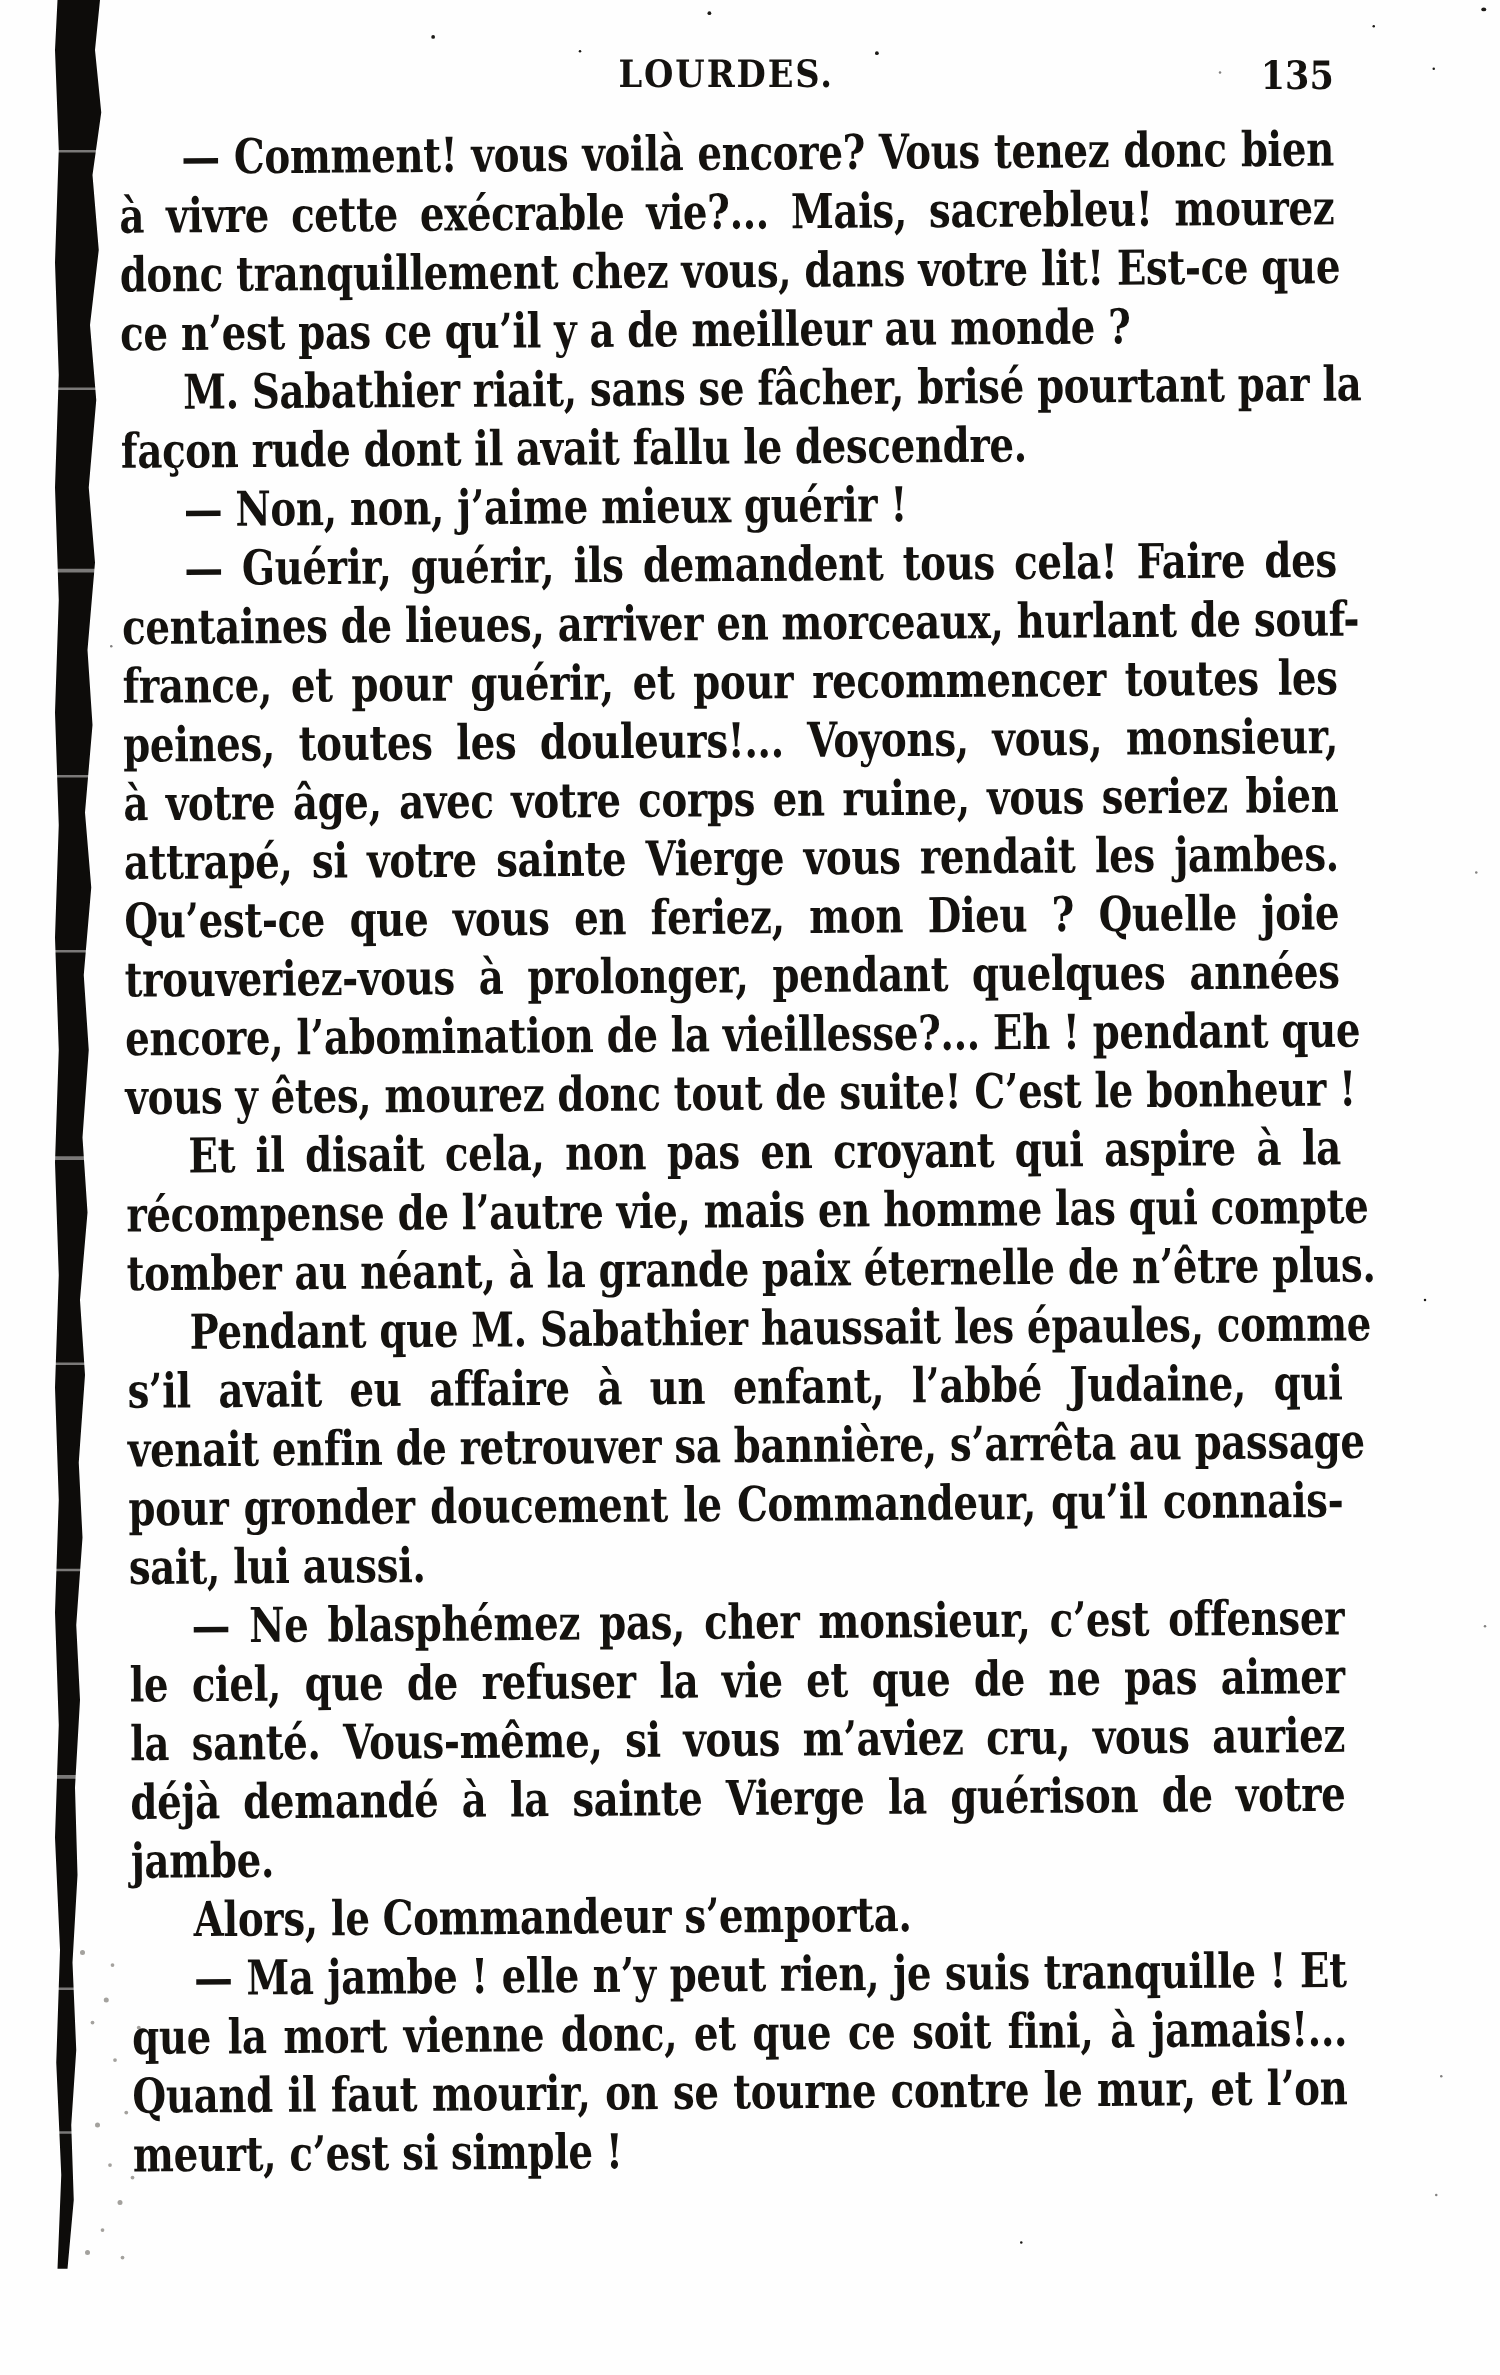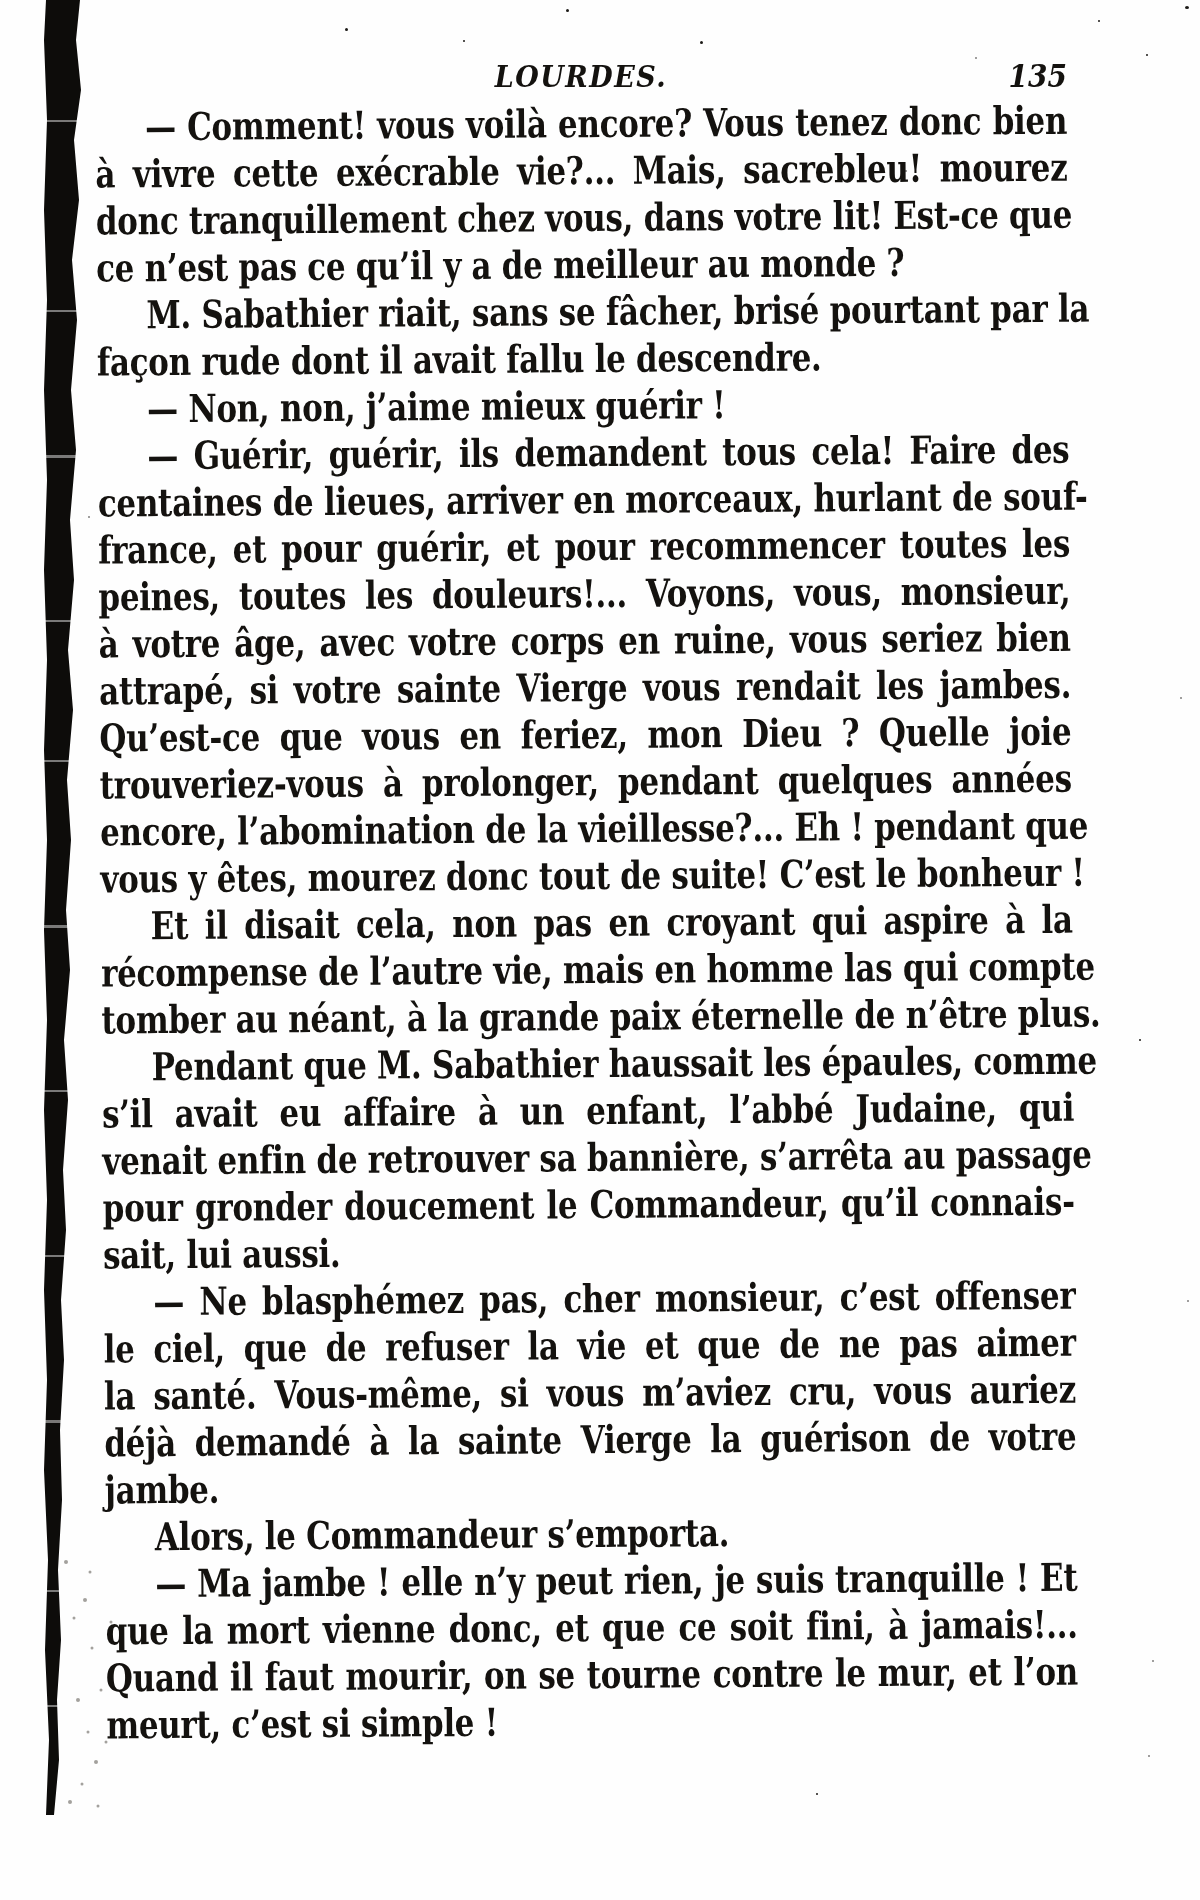--- a/index.html
+++ b/index.html
@@ -17,24 +17,23 @@
     color: var(--ink, #14120f);
   }
   .gutter-svg {
     position: absolute;
     left: 0;
     top: 0;
   }
   .header {
     position: absolute;
     left: 95px;
-    top: 56px;
+    top: 40px;
     width: 972px;
     height: 42px;
-    font-style: italic;
   }
   .running-title {
     display: block;
     width: 100%;
     text-align: center;
     font-size: 27px;
     font-weight: 700;
     letter-spacing: 1.5px;
     line-height: 42px;
     transform: scaleY(1.12);

